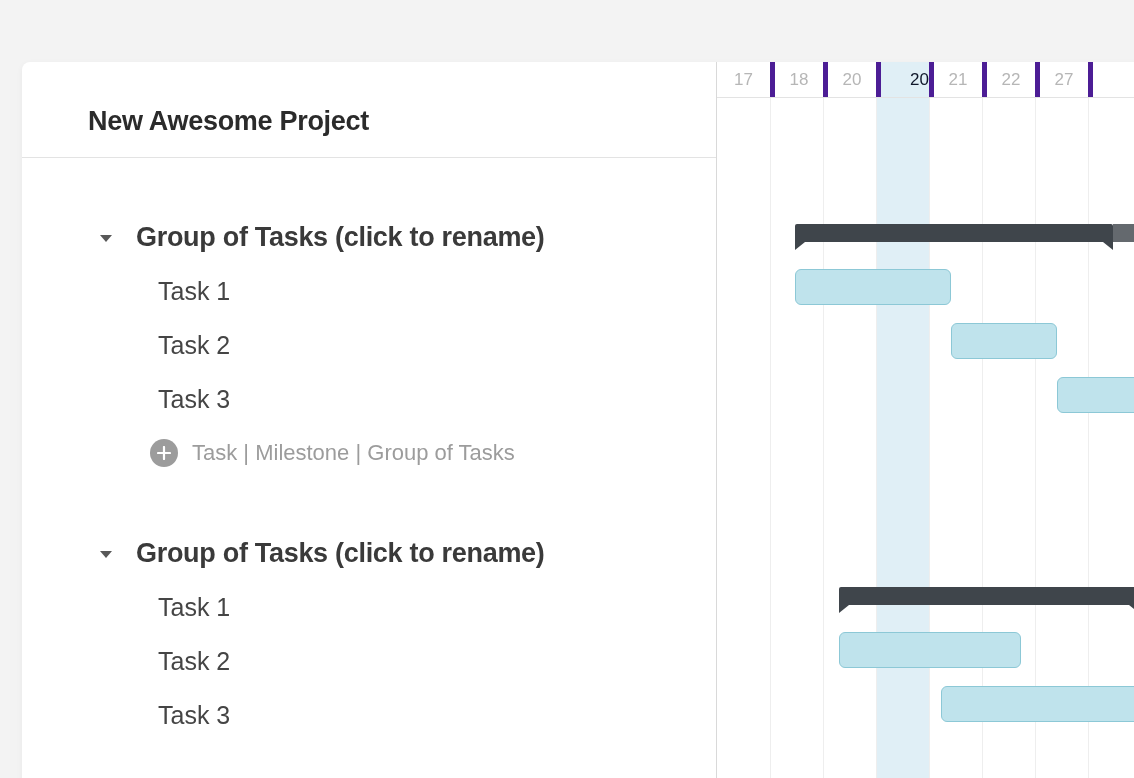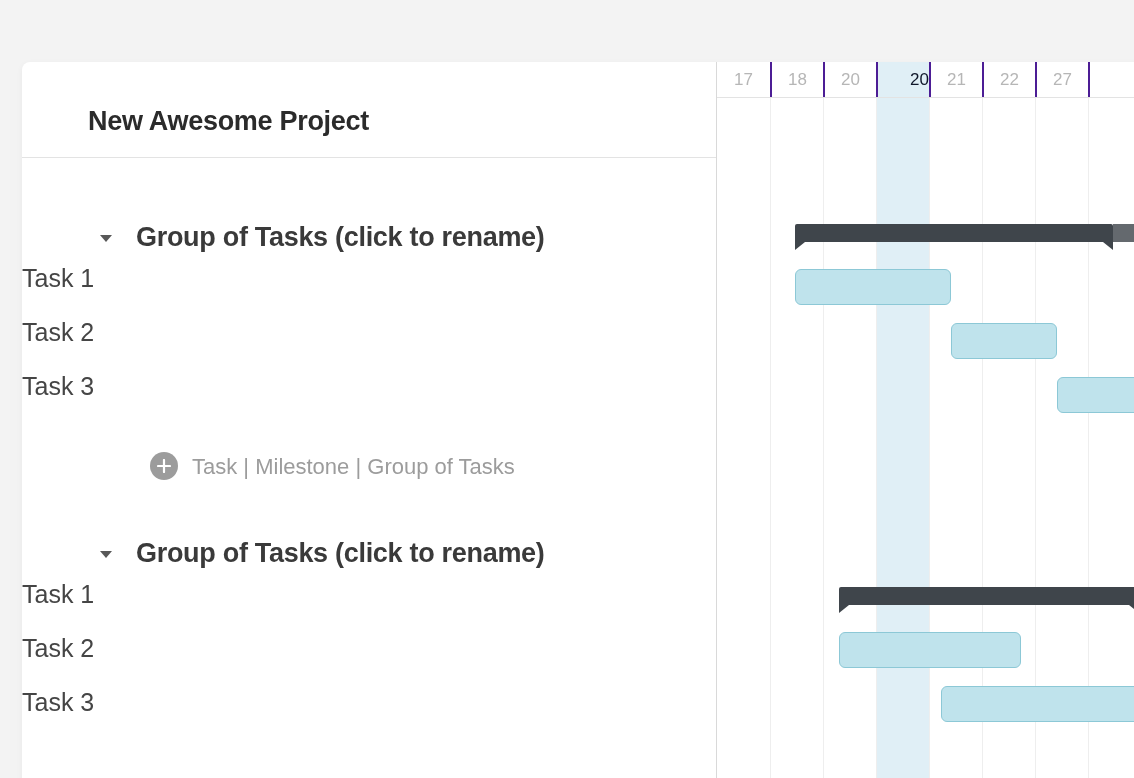--- a/index.html
+++ b/index.html
@@ -69,27 +69,29 @@
   }
   .group-label {
     font-size: 27px;
     color: #3a3a3a;
     letter-spacing: -0.3px;
   }
   .group-label .bold { font-weight: 600; margin-top: 31px; }
   .group-label .hint { font-weight: 700; }
   .task-row {
     display: flex;
+    align-items: center;
     height: 54px;
+    padding-left: 136px;
     font-size: 25px;
     color: #454545;
   }
   .add-row {
     display: flex;
-    align-items: flex-end;
+    align-items: center;
     height: 54px;
     padding-left: 128px;
     font-size: 22px;
     color: #9c9c9c;
     gap: 14px;
   }
   .plus-circle {
     width: 28px; height: 28px;
     border-radius: 50%;
     background: #9c9c9c;
@@ -105,21 +107,21 @@
   .date-header {
     position: absolute;
     left: 0; top: 0; right: 0;
     height: 36px;
     border-bottom: 1px solid #e3e3e3;
     display: flex;
   }
   .date-cell {
     width: 53px;
     flex: 0 0 53px;
-    border-left: 2px solid #4c1d95;
+    border-left: 5px solid #4c1d95;
     display: flex;
     align-items: center;
     justify-content: center;
     font-size: 17px;
     color: #b6b6b6;
     position: relative;
   }
   .date-cell:first-child { border-left: none; }
   .date-cell.today-cell { color: #0f172a; justify-content: flex-end; }
   .timeline-body {

